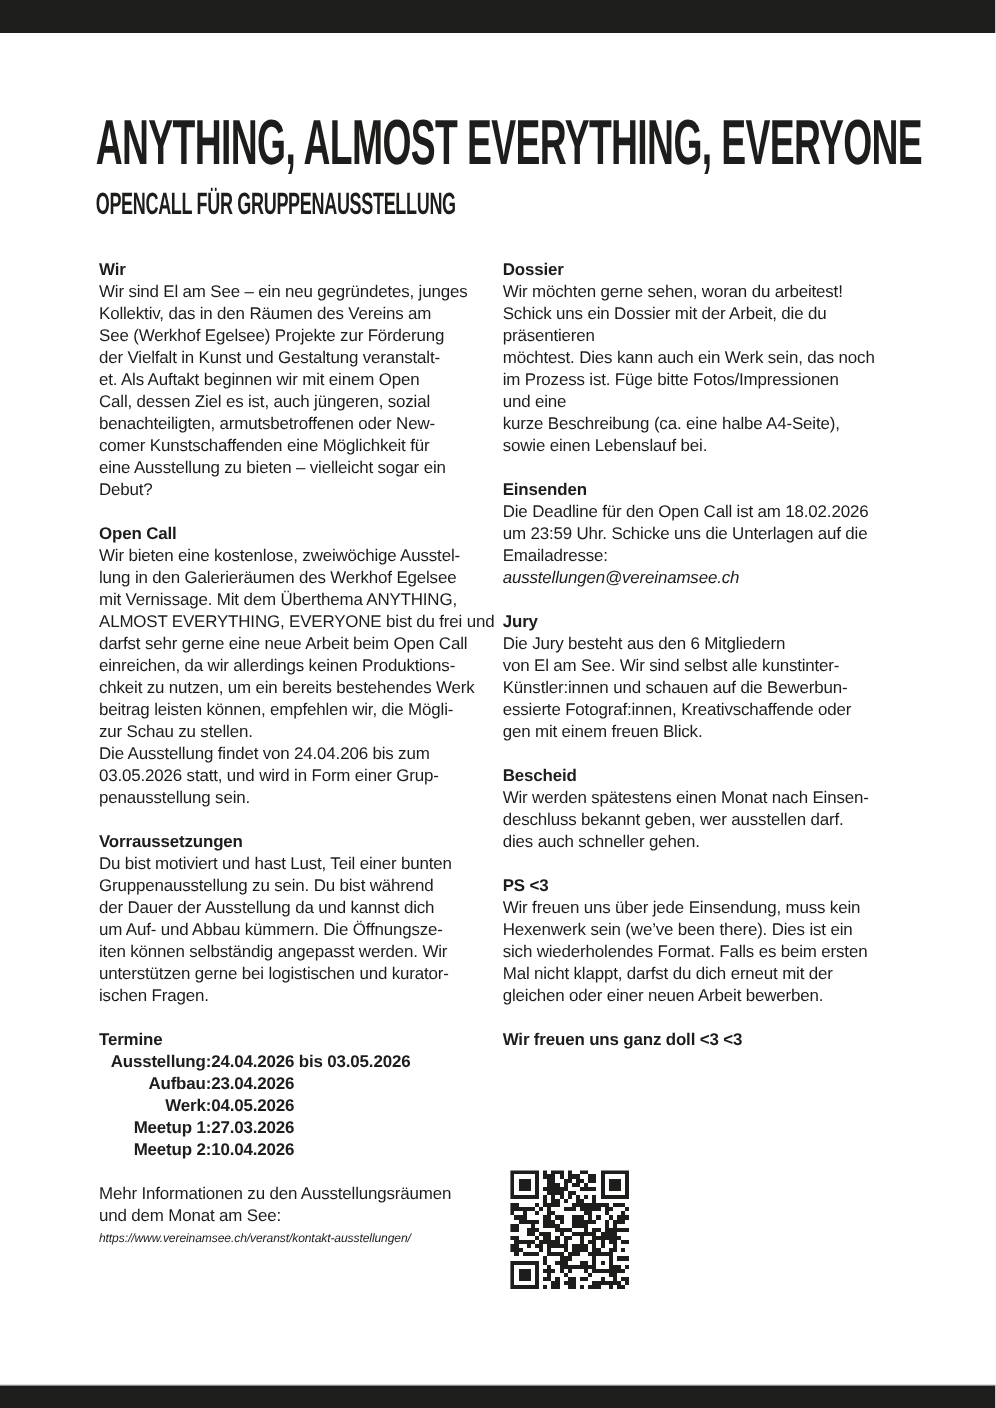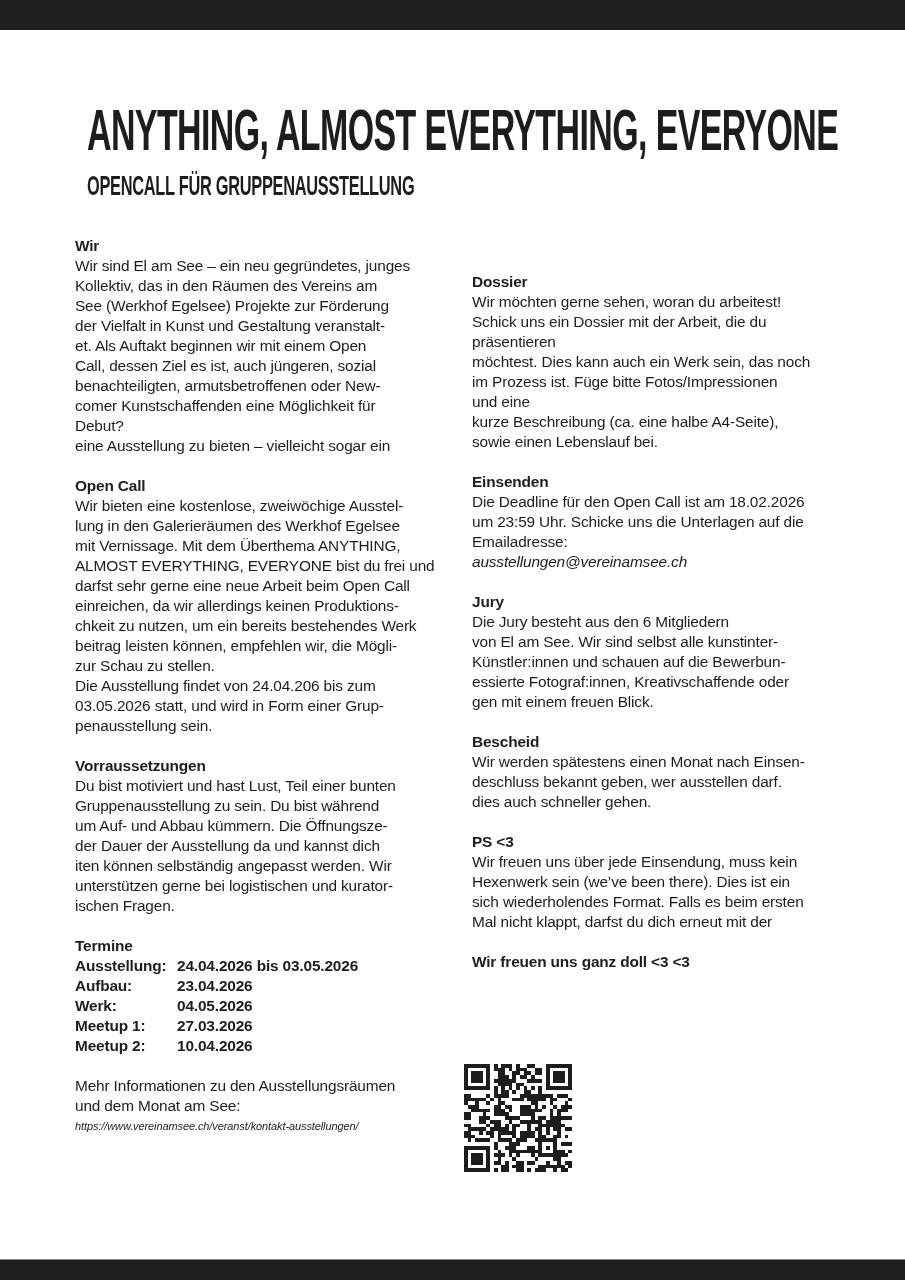--- a/index.html
+++ b/index.html
@@ -20,34 +20,34 @@
   }
   .subtitle {
     position: absolute; left: 87px; top: 172px;
     font-family: "Liberation Sans", sans-serif; font-weight: bold;
     font-size: 28px; line-height: 28px; letter-spacing: -0.5px;
     transform-origin: left top; transform: scaleX(0.585);
     white-space: nowrap; color: #1d1d1b;
   }
 
   .col { position: absolute; top: 236px; width: 370px; }
-  .col-left { left: 75px; }
-  .col-right { left: 472px; margin-top: 36px; }
+  .col-left { left: 90px; }
+  .col-right { left: 457px; }
 
   .section { margin-bottom: 20px; }
   .line {
     font-size: 15.4px; line-height: 20px; height: 20px;
     white-space: nowrap; letter-spacing: -0.15px;
   }
   .heading { font-weight: bold; }
   .italic { font-style: italic; }
   .small-italic { font-style: italic; font-size: 11px; letter-spacing: -0.1px; }
 
   .termine-row { display: flex; font-weight: bold; font-size: 15.4px; line-height: 20px; height: 20px; white-space: nowrap; letter-spacing: -0.15px; }
-  .termine-label { width: 102px; }
+  .termine-label { width: 102px; text-align: right; }
 
   .qr { position: absolute; left: 464px; top: 1064px; width: 108px; height: 108px; }
 </style>
 </head>
 <body>
 
 <div class="bar-top"></div>
 
 <div class="title">ANYTHING, ALMOST EVERYTHING, EVERYONE</div>
 <div class="subtitle">OPENCALL FÜR GRUPPENAUSSTELLUNG</div>
@@ -57,22 +57,22 @@
     <div class="line heading">Wir</div>
     <div>
         <div class="line">Wir sind El am See – ein neu gegründetes, junges</div>
         <div class="line">Kollektiv, das in den Räumen des Vereins am</div>
         <div class="line">See (Werkhof Egelsee) Projekte zur Förderung</div>
         <div class="line">der Vielfalt in Kunst und Gestaltung veranstalt-</div>
         <div class="line">et. Als Auftakt beginnen wir mit einem Open</div>
         <div class="line">Call, dessen Ziel es ist, auch jüngeren, sozial</div>
         <div class="line">benachteiligten, armutsbetroffenen oder New-</div>
         <div class="line">comer Kunstschaffenden eine Möglichkeit für</div>
+        <div class="line">eine Ausstellung zu bieten – vielleicht sogar ein</div>
         <div class="line">Debut?</div>
-        <div class="line">eine Ausstellung zu bieten – vielleicht sogar ein</div>
       </div>
   </div>
   <div class="section">
     <div class="line heading">Open Call</div>
     <div>
         <div class="line">Wir bieten eine kostenlose, zweiwöchige Ausstel-</div>
         <div class="line">lung in den Galerieräumen des Werkhof Egelsee</div>
         <div class="line">mit Vernissage. Mit dem Überthema ANYTHING,</div>
         <div class="line">ALMOST EVERYTHING, EVERYONE bist du frei und</div>
         <div class="line">darfst sehr gerne eine neue Arbeit beim Open Call</div>
@@ -83,22 +83,22 @@
         <div class="line">Die Ausstellung findet von 24.04.206 bis zum</div>
         <div class="line">03.05.2026 statt, und wird in Form einer Grup-</div>
         <div class="line">penausstellung sein.</div>
       </div>
   </div>
   <div class="section">
     <div class="line heading">Vorraussetzungen</div>
     <div>
         <div class="line">Du bist motiviert und hast Lust, Teil einer bunten</div>
         <div class="line">Gruppenausstellung zu sein. Du bist während</div>
+        <div class="line">der Dauer der Ausstellung da und kannst dich</div>
         <div class="line">um Auf- und Abbau kümmern. Die Öffnungsze-</div>
-        <div class="line">der Dauer der Ausstellung da und kannst dich</div>
         <div class="line">iten können selbständig angepasst werden. Wir</div>
         <div class="line">unterstützen gerne bei logistischen und kurator-</div>
         <div class="line">ischen Fragen.</div>
       </div>
   </div>
   <div class="section">
     <div class="line heading">Termine</div>
     <div>
       <div class="termine-row">
         <span class="termine-label">Ausstellung:</span>
@@ -172,20 +172,21 @@
         <div class="line">dies auch schneller gehen.</div>
       </div>
   </div>
   <div class="section">
     <div class="line heading">PS &lt;3</div>
     <div>
         <div class="line">Wir freuen uns über jede Einsendung, muss kein</div>
         <div class="line">Hexenwerk sein (we’ve been there). Dies ist ein</div>
         <div class="line">sich wiederholendes Format. Falls es beim ersten</div>
         <div class="line">Mal nicht klappt, darfst du dich erneut mit der</div>
+        <div class="line">gleichen oder einer neuen Arbeit bewerben.</div>
       </div>
   </div>
   <div class="section">
     <div class="line heading">Wir freuen uns ganz doll &lt;3 &lt;3</div>
   </div>
 </div>
 
 <svg class="qr" viewBox="0 0 29 29" shape-rendering="crispEdges" id="qr-svg">
     <rect x="0" y="0" width="1" height="1" fill="#1d1d1b"></rect>
     <rect x="1" y="0" width="1" height="1" fill="#1d1d1b"></rect>

